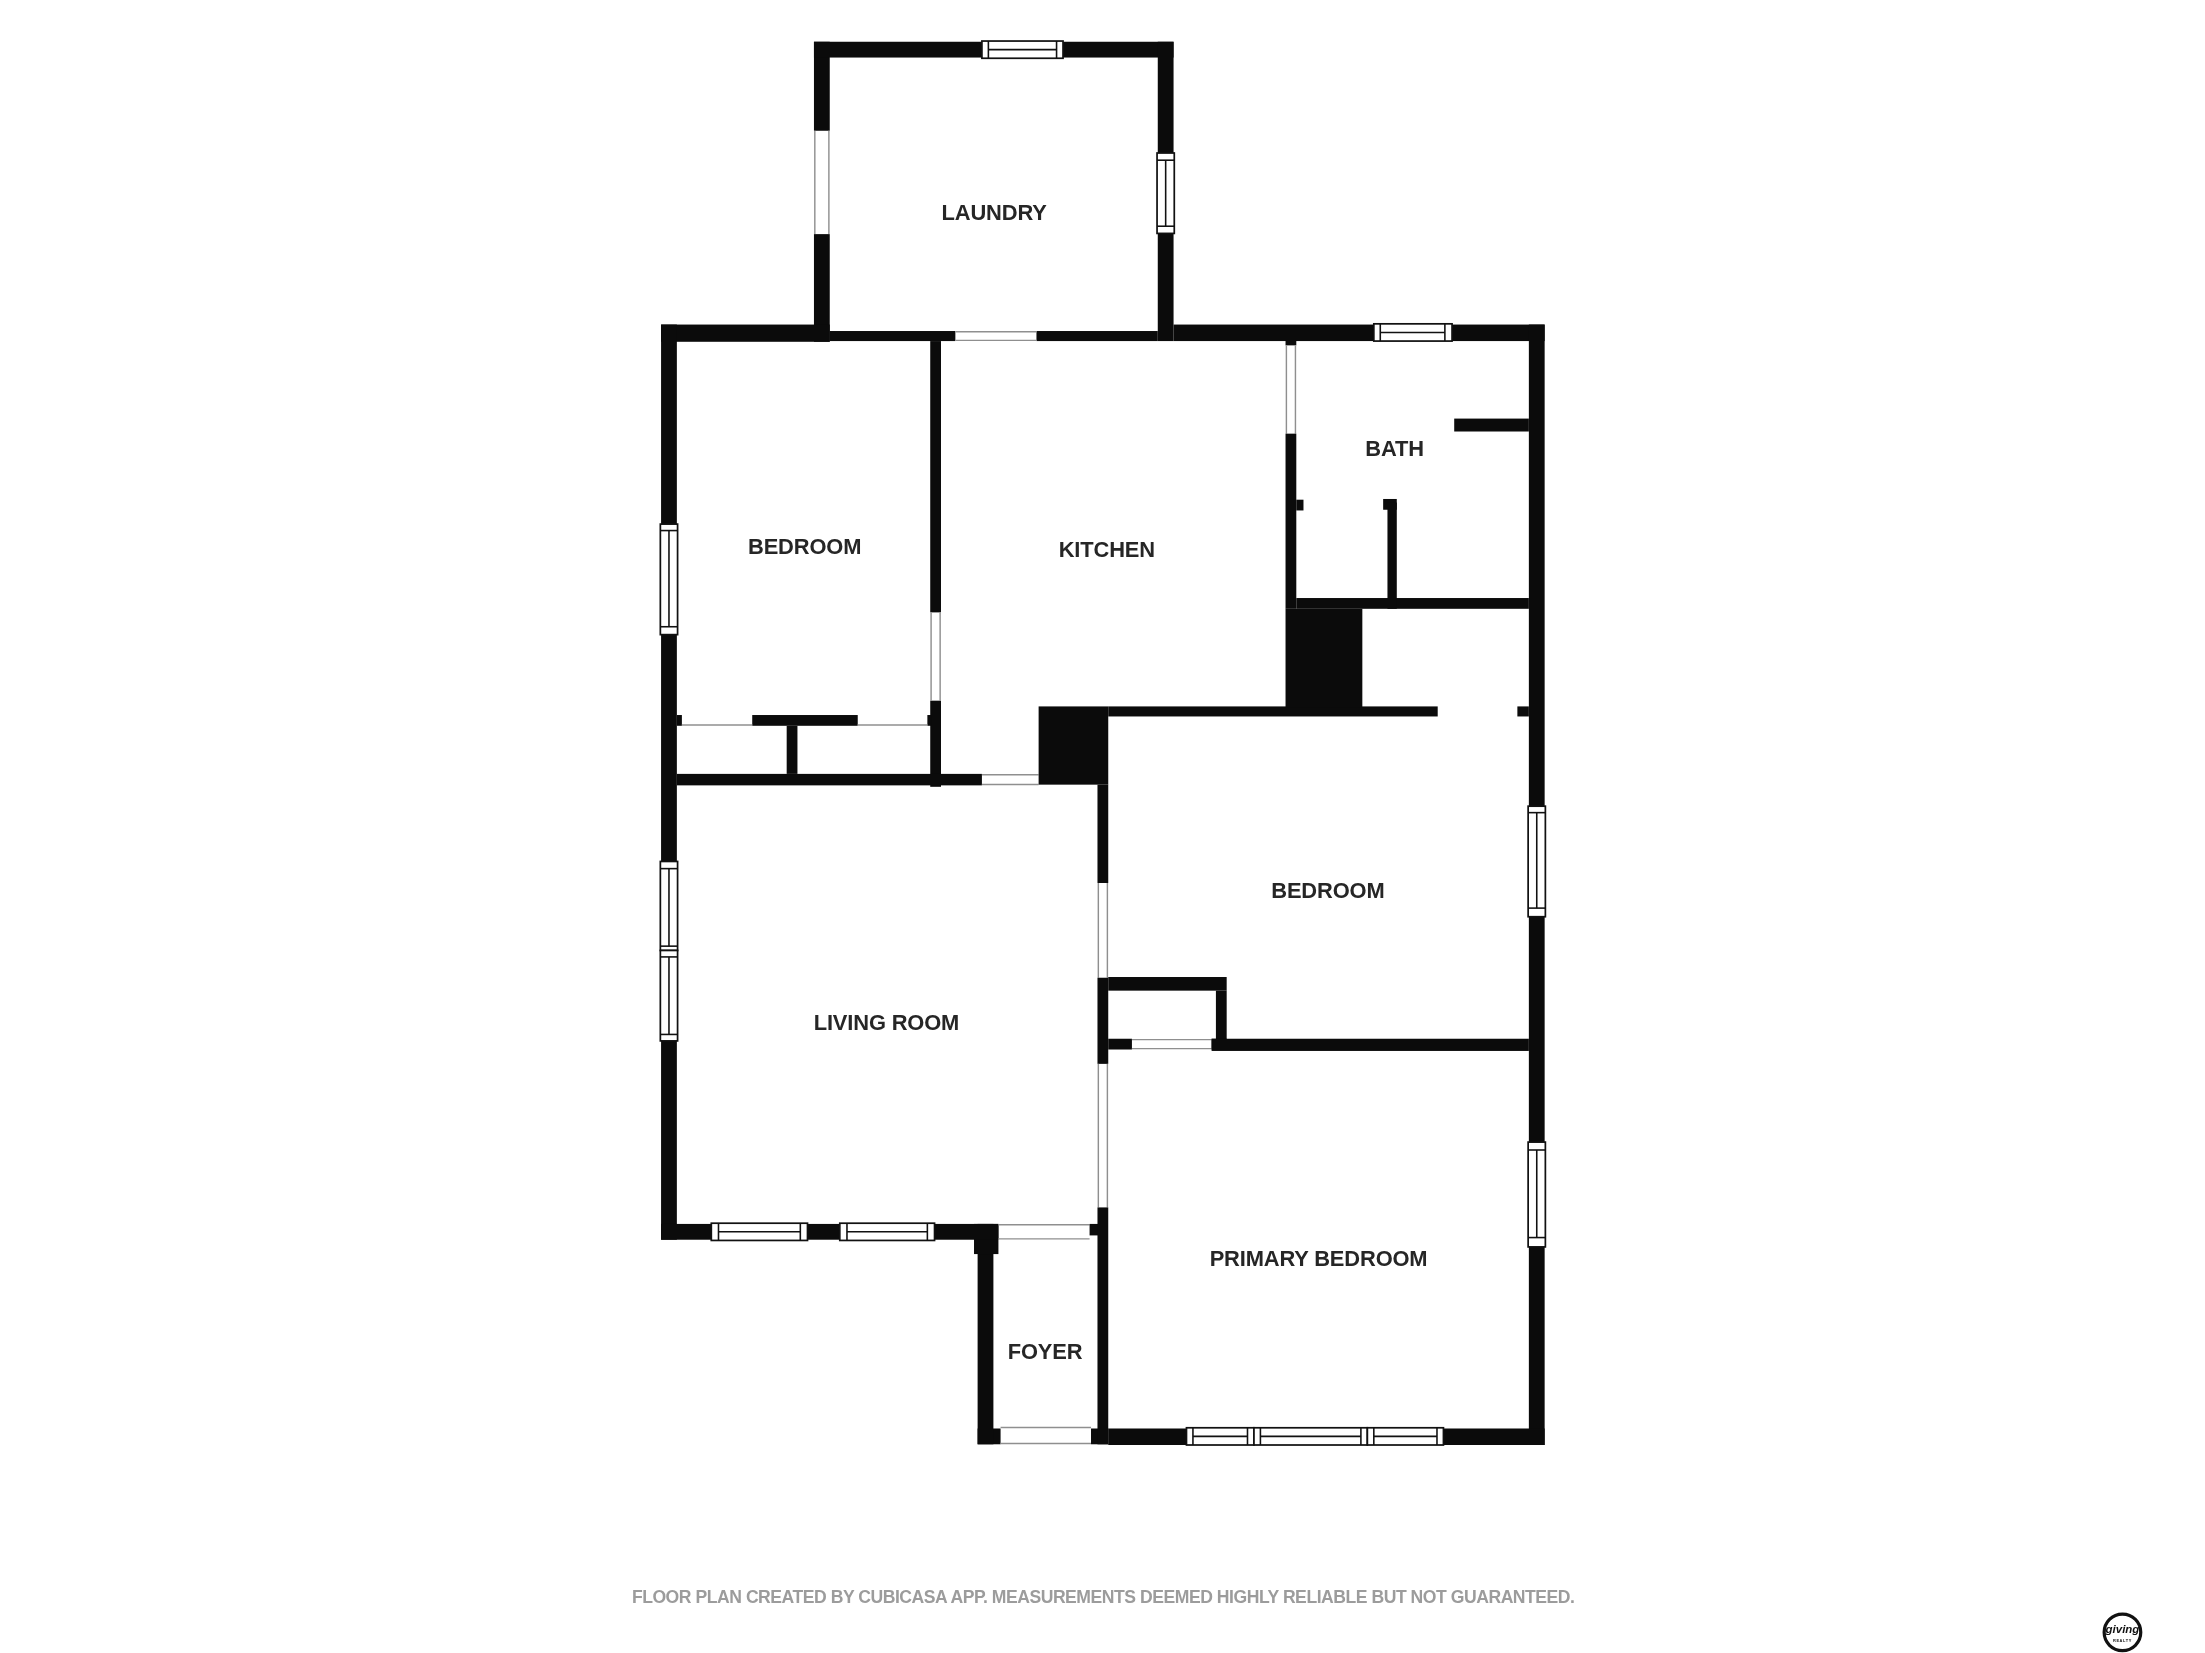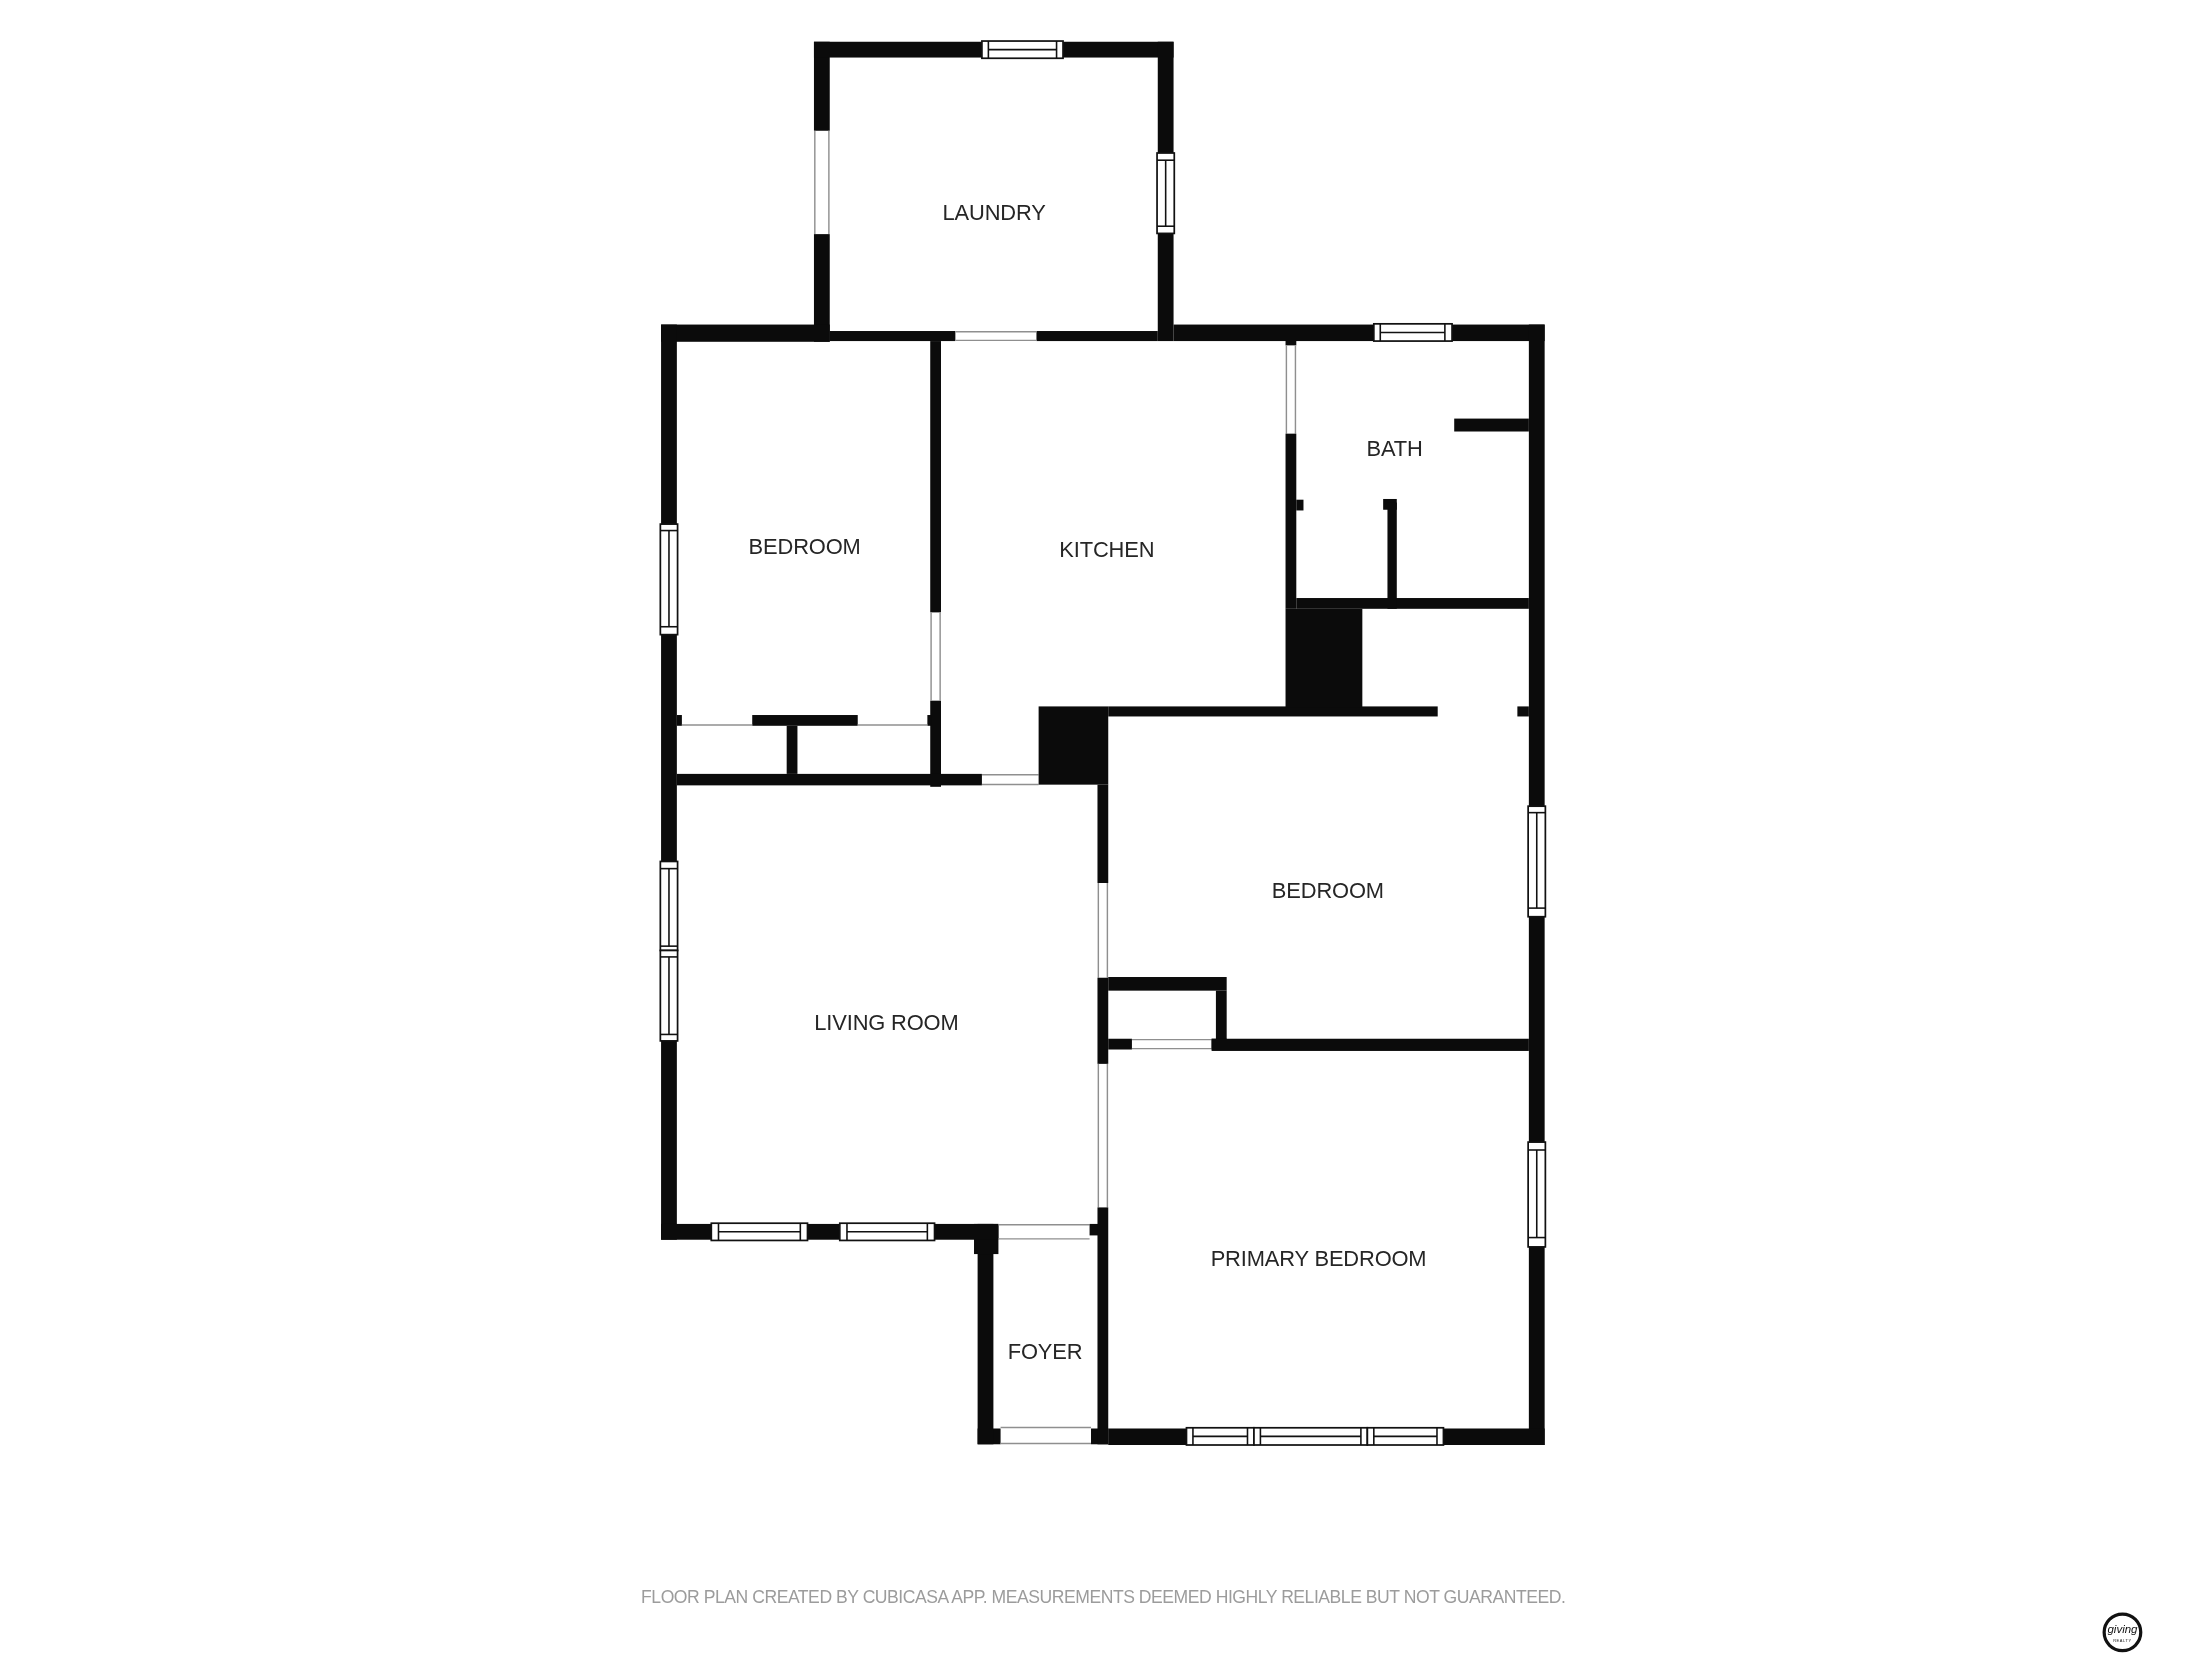--- a/index.html
+++ b/index.html
@@ -1,16 +1,16 @@
 <!DOCTYPE html>
 <html style="font-size:11.5px"><head>
 <meta charset="utf-8">
 <style>
   html,body{margin:0;padding:0;background:#ffffff;}
-  .page{width:2205px;height:1654px;position:relative;background:#ffffff;overflow:hidden;}
+  .page{width:2205px;height:1654px;position:relative;background:#ffffff;overflow:hidden;font-weight:bold;}
   svg{position:absolute;left:0;top:0;}
   text{font-family:"Liberation Sans", sans-serif;}
 </style>
 </head>
 <body>
 <div class="page">
 <svg width="2205" height="1654" viewBox="0 0 3072 2304">
 <defs></defs>
 
 <g fill="#0b0b0b" stroke="none">

